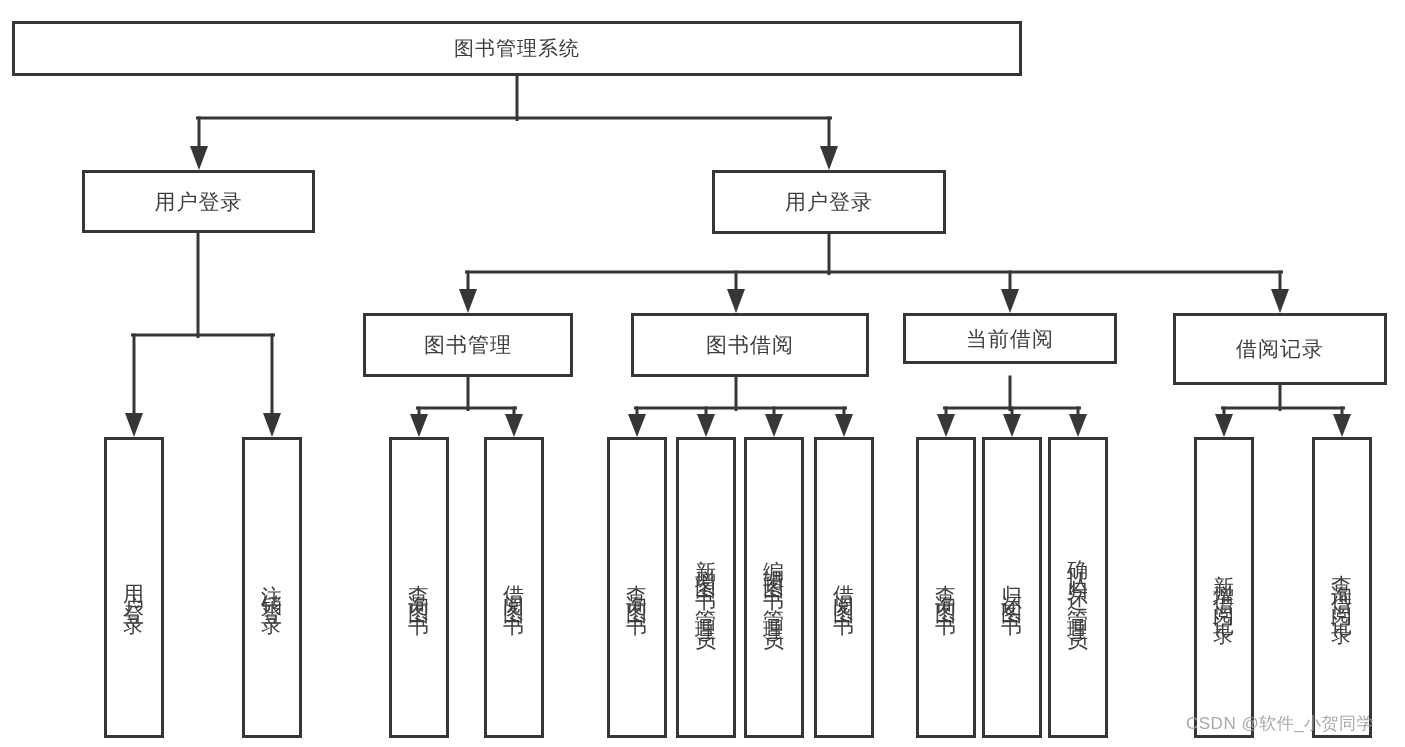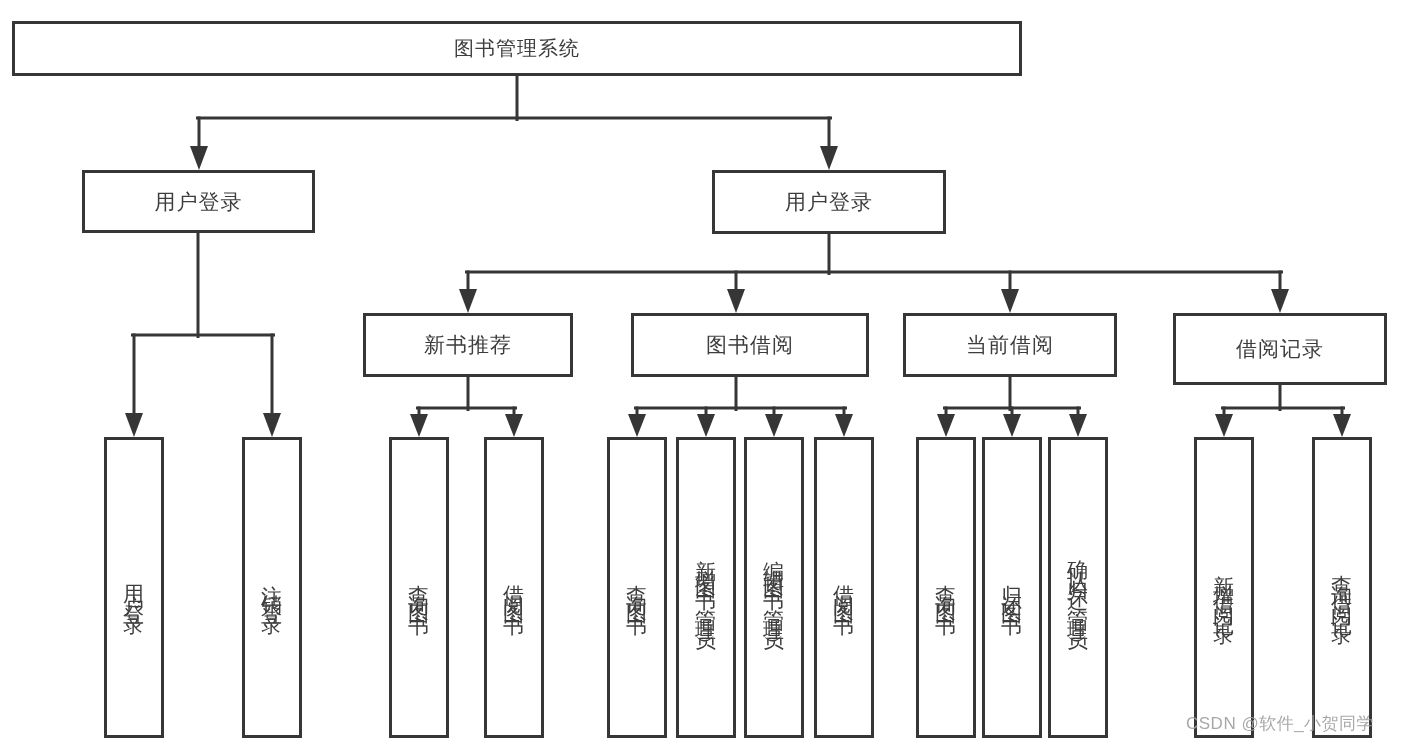--- a/index.html
+++ b/index.html
@@ -116,23 +116,23 @@
     <polygon points="1224,437 1215,414 1233,414"></polygon>
     <line x1="1342" y1="408" x2="1342" y2="415"></line>
     <polygon points="1342,437 1333,414 1351,414"></polygon>
   </svg>
 
   <div class="box root" style="left:12px;top:21px;width:1010px;height:55px">图书管理系统</div>
 
   <div class="box" style="left:82px;top:170px;width:233px;height:63px">用户登录</div>
   <div class="box" style="left:712px;top:170px;width:234px;height:64px">用户登录</div>
 
-  <div class="box" style="left:363px;top:313px;width:210px;height:64px">新书推荐</div>
+  <div class="box" style="left:363px;top:313px;width:210px;height:64px">图书管理</div>
   <div class="box" style="left:631px;top:313px;width:238px;height:64px">图书借阅</div>
-  <div class="box" style="left:903px;top:313px;width:214px;height:64px">当前借阅</div>
+  <div class="box" style="left:903px;top:313px;width:214px;height:51px">当前借阅</div>
   <div class="box" style="left:1173px;top:313px;width:214px;height:72px">借阅记录</div>
 
   <div class="box leaf" style="left:104px;top:437px;width:60px;height:301px">
     <span class="vtext">用户登录</span>
   </div>
   <div class="box leaf" style="left:242px;top:437px;width:60px;height:301px">
     <span class="vtext">注销登录</span>
   </div>
 
   <div class="box leaf" style="left:389px;top:437px;width:60px;height:301px">

